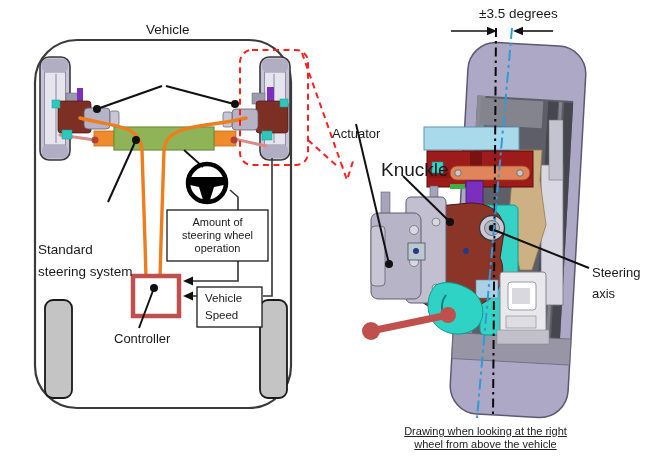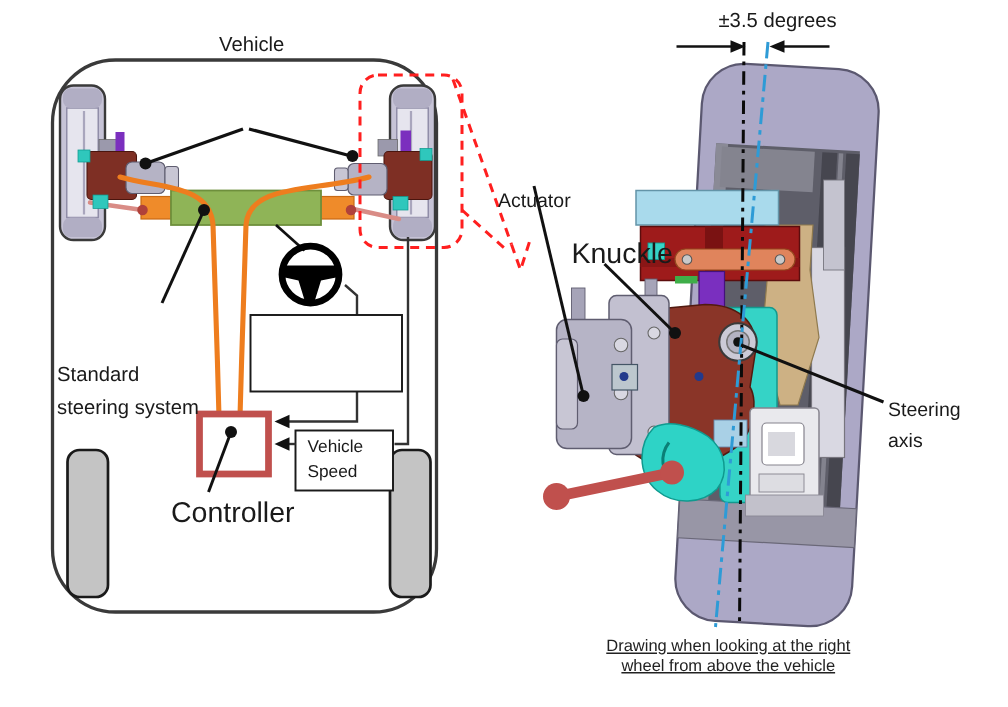--- a/index.html
+++ b/index.html
@@ -7,21 +7,21 @@
           font-family:"Liberation Sans", sans-serif;color:#1a1a1a;}
   .canvas svg{position:absolute;left:0;top:0;}
   .lbl{position:absolute;white-space:pre-line;line-height:1.5;}
   .t-vehicle{left:146px;top:20px;font-size:13.5px;}
   .t-shub{left:126px;top:55px;font-size:17px;font-weight:bold;letter-spacing:4px;}
   .t-std{left:38px;top:198px;font-size:13.5px;line-height:1.6;margin-top:41px;}
   .t-amount{left:167px;top:210px;width:101px;height:51px;display:flex;align-items:center;
             justify-content:center;text-align:center;font-size:11px;line-height:1.2;}
   .t-speed{left:197px;top:287px;width:65px;height:40px;display:flex;align-items:center;
            font-size:11.5px;line-height:1.5;padding-left:8px;box-sizing:border-box;}
-  .t-controller{left:114px;top:329px;font-size:19px;}
+  .t-controller{left:114px;top:329px;font-size:13px;}
   .t-actuator{left:332px;top:104px;font-size:13px;margin-top:20px;}
   .t-knuckle{left:381px;top:156px;font-size:19px;}
   .t-staxis{left:592px;top:262px;font-size:13px;line-height:1.65;}
   .t-deg{left:479px;top:4px;font-size:13.5px;}
   .t-caption{left:368px;top:425px;width:235px;text-align:center;font-size:11px;
              line-height:1.2;text-decoration:underline;color:#222;}
 </style>
 </head>
 <body>
 
@@ -239,20 +239,23 @@
   <g>
     <line x1="403" y1="176" x2="450" y2="222" stroke="#111" stroke-width="2"></line>
     <circle cx="450" cy="222" r="4" fill="#111"></circle>
   </g>
   <line x1="494" y1="230" x2="589" y2="268" stroke="#111" stroke-width="2"></line>
 </svg>
 
 <div class="lbl t-vehicle">Vehicle</div>
 <div class="lbl t-std">Standard
 steering system</div>
+<div class="lbl t-amount">Amount of
+steering wheel
+operation</div>
 <div class="lbl t-speed">Vehicle
 Speed</div>
 <div class="lbl t-controller">Controller</div>
 <div class="lbl t-actuator">Actuator</div>
 <div class="lbl t-knuckle">Knuckle</div>
 <div class="lbl t-staxis">Steering
 axis</div>
 <div class="lbl t-deg">±3.5 degrees</div>
 <div class="lbl t-caption">Drawing when looking at the right
 wheel from above the vehicle</div>

